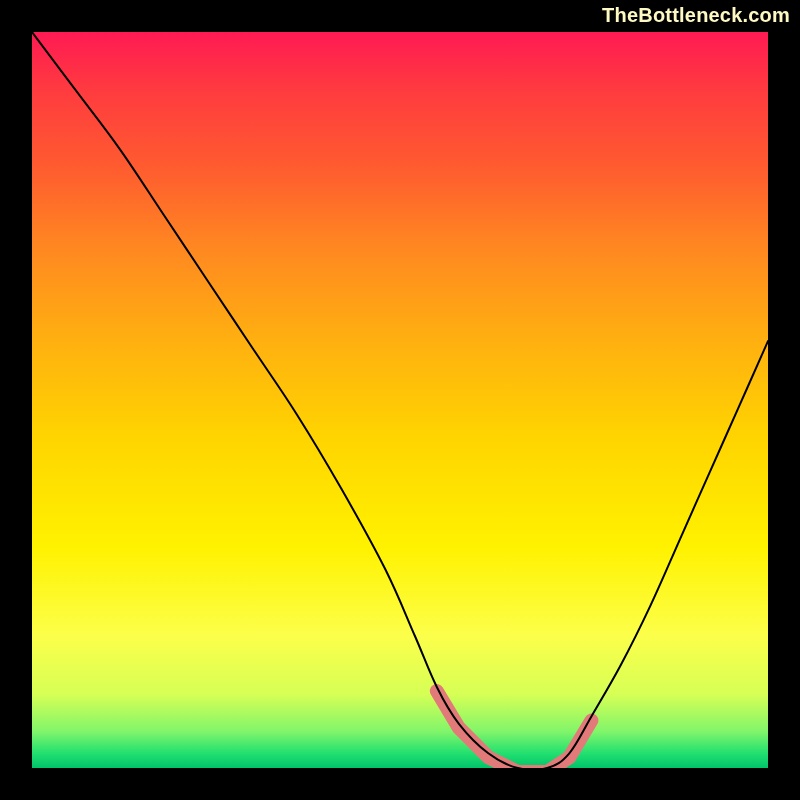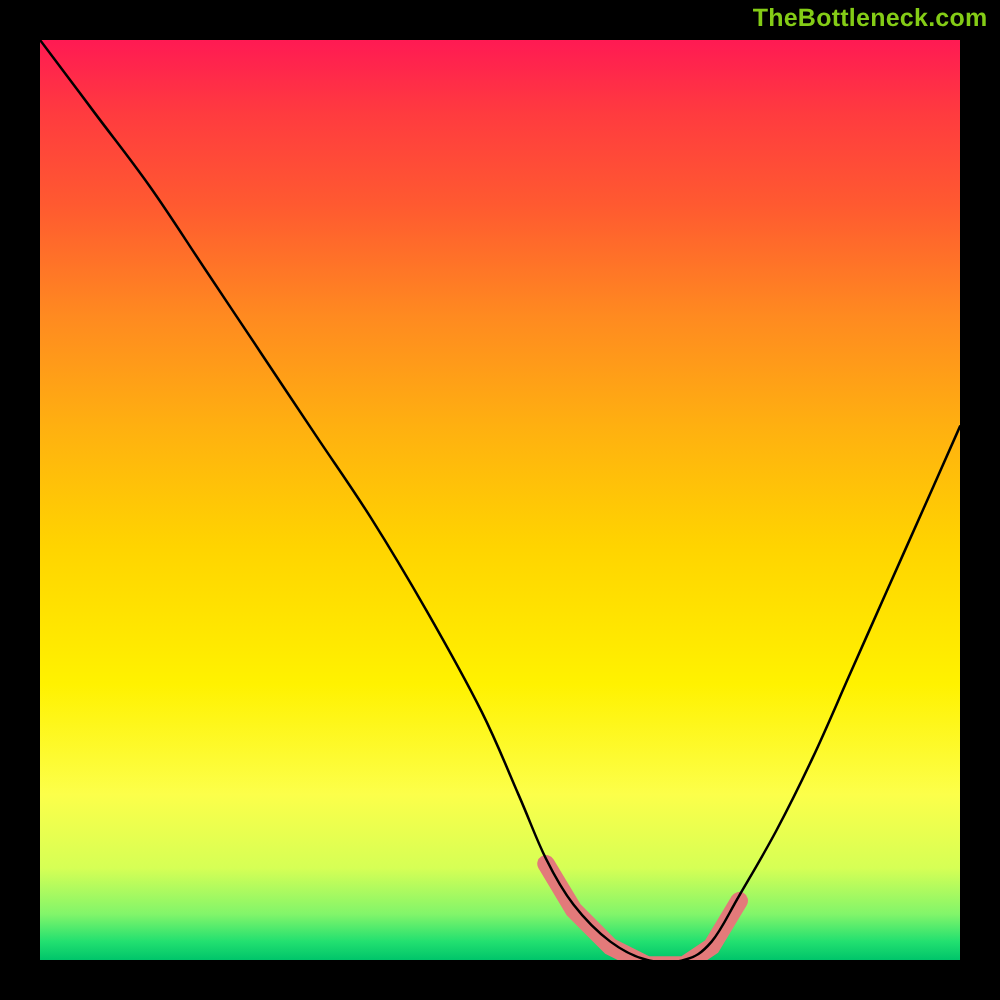--- a/index.html
+++ b/index.html
@@ -58,21 +58,21 @@
   .band-line {
     stroke: #e37a7a;
     stroke-width: 14;
     stroke-linecap: round;
     fill: none;
   }
   .watermark {
     position: absolute;
     top: 4px;
     right: 10px;
-    color: #84cc16;
+    color: #fef9c3;
     font-size: 20px;
     font-weight: 600;
     letter-spacing: 0.2px;
     user-select: none;
   }
 </style>
 </head>
 <body>
 
 <div class="frame">

